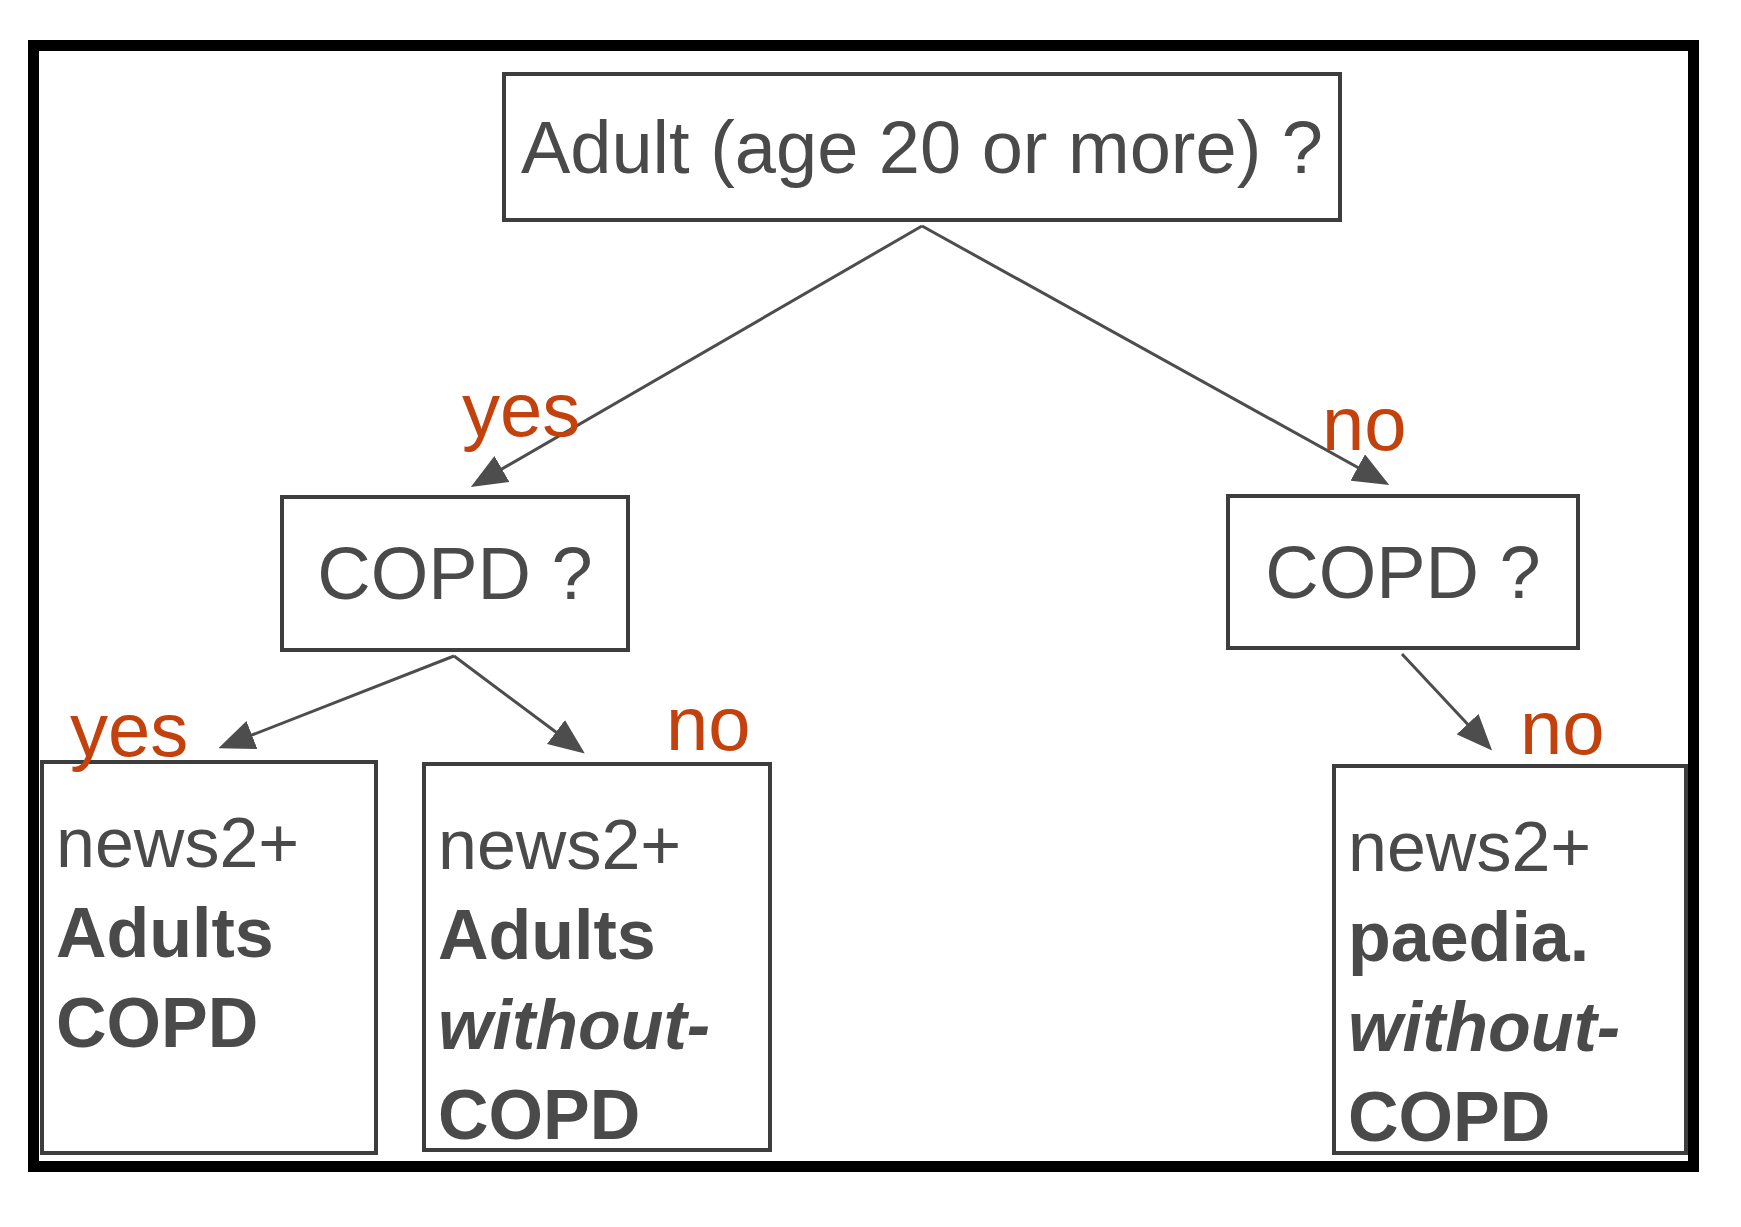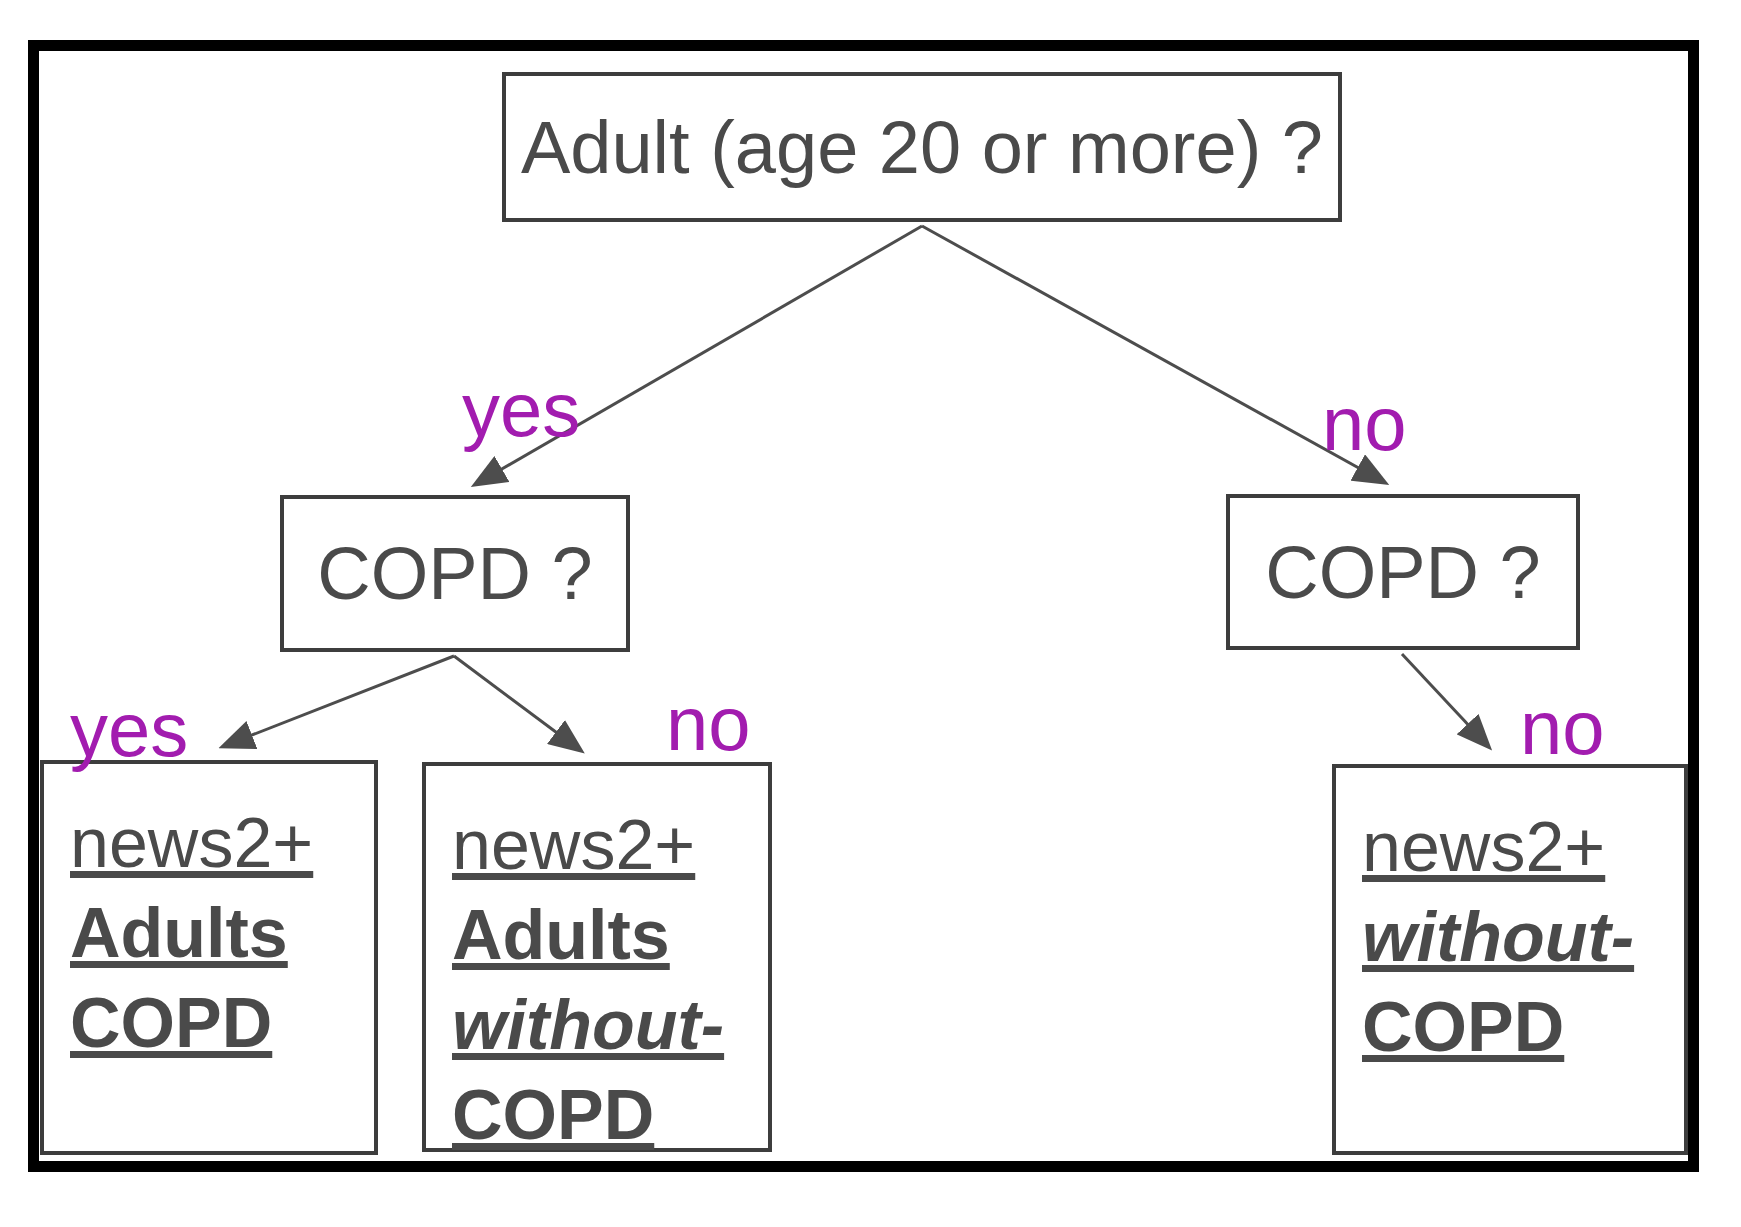--- a/index.html
+++ b/index.html
@@ -13,26 +13,26 @@
   }
   .node{
     position:absolute;background:#ffffff;border:4px solid #3d3d3d;
     box-sizing:border-box;color:#4a4a4a;z-index:2;
   }
   .question{
     display:flex;align-items:center;justify-content:center;
     font-size:74px;white-space:nowrap;
   }
   .leaf{
-    padding:34px 10px 0 26px;font-size:70px;line-height:90px;white-space:nowrap;text-decoration:underline;
+    padding:34px 10px 0 12px;font-size:70px;line-height:90px;white-space:nowrap;
   }
   .leaf .l-bold{font-weight:bold;}
   .leaf .l-bolditalic{font-weight:bold;font-style:italic;}
   .edge-label{
-    position:absolute;font-size:76px;line-height:76px;color:#a21caf;z-index:4;
+    position:absolute;font-size:76px;line-height:76px;color:#c2410c;z-index:4;
     white-space:nowrap;
   }
   #root-box        {left:502px; top:72px;  width:840px; height:150px;}
   #copd-adult-box  {left:280px; top:495px; width:350px; height:157px;}
   #copd-child-box  {left:1226px;top:494px; width:354px; height:156px;}
   #leaf-adults-copd        {left:40px;  top:760px; width:338px; height:395px;}
   #leaf-adults-without-copd{left:422px; top:762px; width:350px; height:390px;}
   #leaf-paedia-without-copd{left:1332px;top:764px; width:356px; height:391px;}
   #label-root-yes      {left:462px; top:372px;}
   #label-root-no       {left:1322px;top:386px;}
@@ -66,20 +66,21 @@
 
 <div id="leaf-adults-without-copd" class="node leaf">
   <div>news2+</div>
   <div class="l-bold">Adults</div>
   <div class="l-bolditalic">without-</div>
   <div class="l-bold">COPD</div>
 </div>
 
 <div id="leaf-paedia-without-copd" class="node leaf">
   <div>news2+</div>
+  <div class="l-bold">paedia.</div>
   <div class="l-bolditalic">without-</div>
   <div class="l-bold">COPD</div>
 </div>
 
 <div id="label-root-yes" class="edge-label">yes</div>
 <div id="label-root-no" class="edge-label">no</div>
 <div id="label-copd-adult-yes" class="edge-label">yes</div>
 <div id="label-copd-adult-no" class="edge-label">no</div>
 <div id="label-copd-child-no" class="edge-label">no</div>
 

